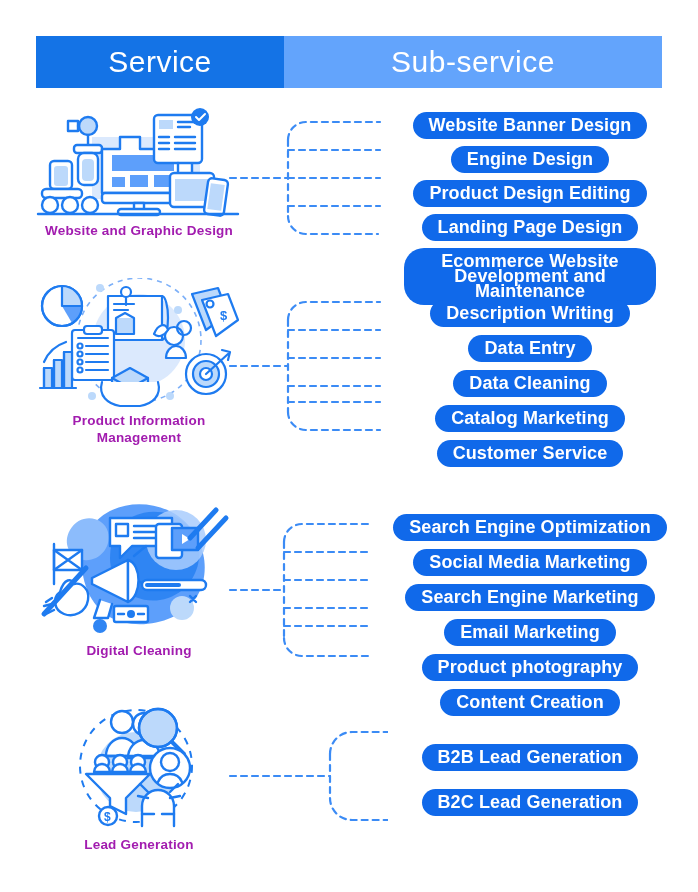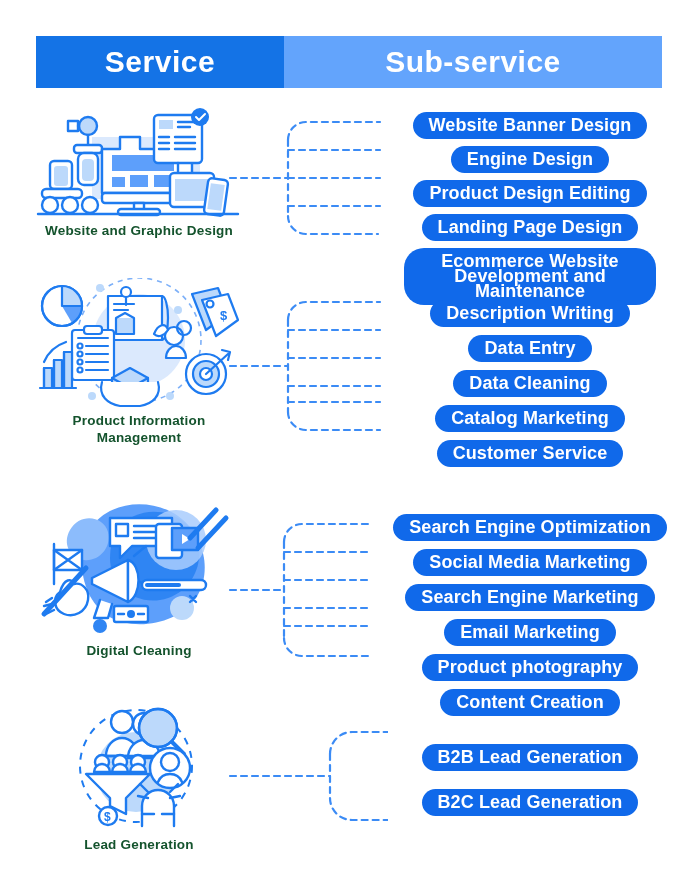--- a/index.html
+++ b/index.html
@@ -10,41 +10,41 @@
     overflow: hidden;
   }
   .page { position: relative; width: 698px; height: 892px; background:#fff; }
 
   
   .header { position:absolute; left:36px; top:36px; width:626px; height:52px; display:flex; }
   .header-cell { height:52px; display:flex; align-items:center; justify-content:center; }
   .header-service { width:248px; background:#1473e6; }
   .header-sub { width:378px; background:#63a4fc; }
   .header-cell span {
-    color:#ffffff; font-weight:bold; font-size:30px; letter-spacing:0.5px;
+    color:#ffffff; font-weight:normal; font-size:30px; letter-spacing:0.5px;
     font-family:"Liberation Sans", sans-serif;
   }
 
   
   .group { position:absolute; left:0; width:698px; }
   .g1 { top:100px;  height:170px; }
   .g2 { top:278px;  height:185px; }
   .g3 { top:496px;  height:190px; }
   .g4 { top:700px;  height:170px; }
 
   .left-col { position:absolute; left:28px; top:0; width:222px; }
   .illus { width:222px; display:flex; align-items:center; justify-content:center; }
   .g1 .illus { height:118px; }
   .g2 .illus { height:130px; }
   .g3 .illus { height:142px; }
   .g4 .illus { height:132px; }
 
   .service-label {
     margin-top:4px; width:222px; text-align:center;
-    color:#14532d; font-weight:bold; font-size:13.5px; line-height:17px;
+    color:#a21caf; font-weight:bold; font-size:13.5px; line-height:17px;
     font-family:"Liberation Sans", sans-serif; letter-spacing:0.2px;
   }
 
   
   .connector { position:absolute; left:228px; top:0; }
 
   
   .pills { position:absolute; left:380px; top:0; width:300px; }
   .pill-row { display:flex; justify-content:center; }
   .pill {

